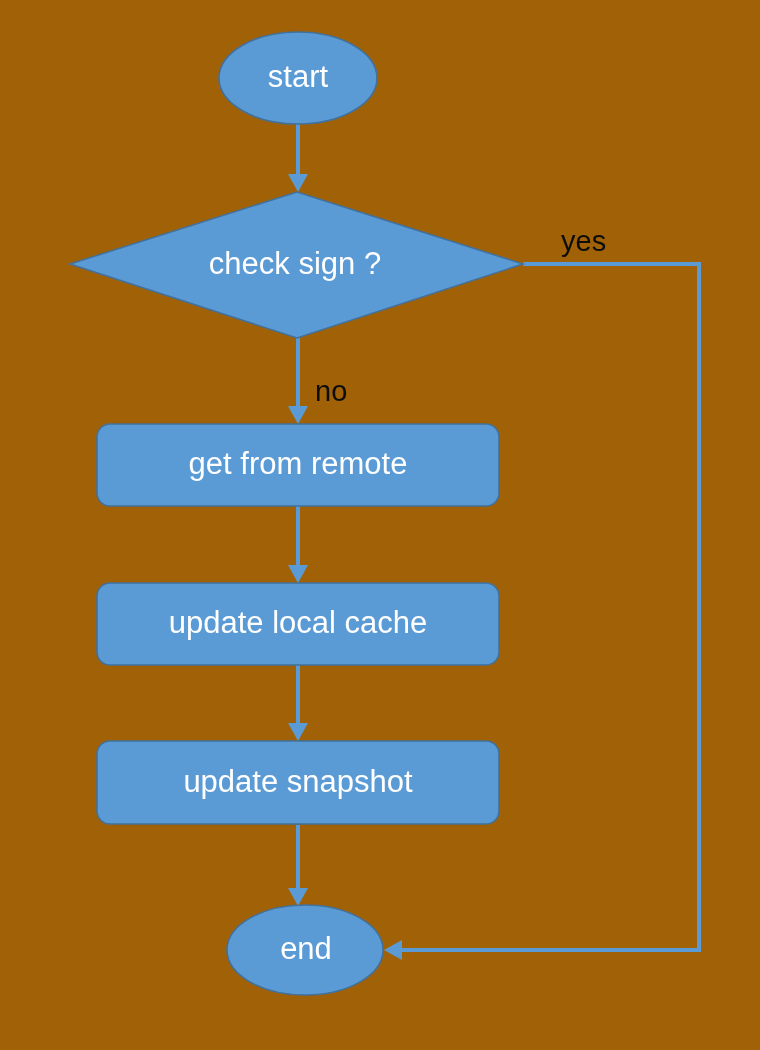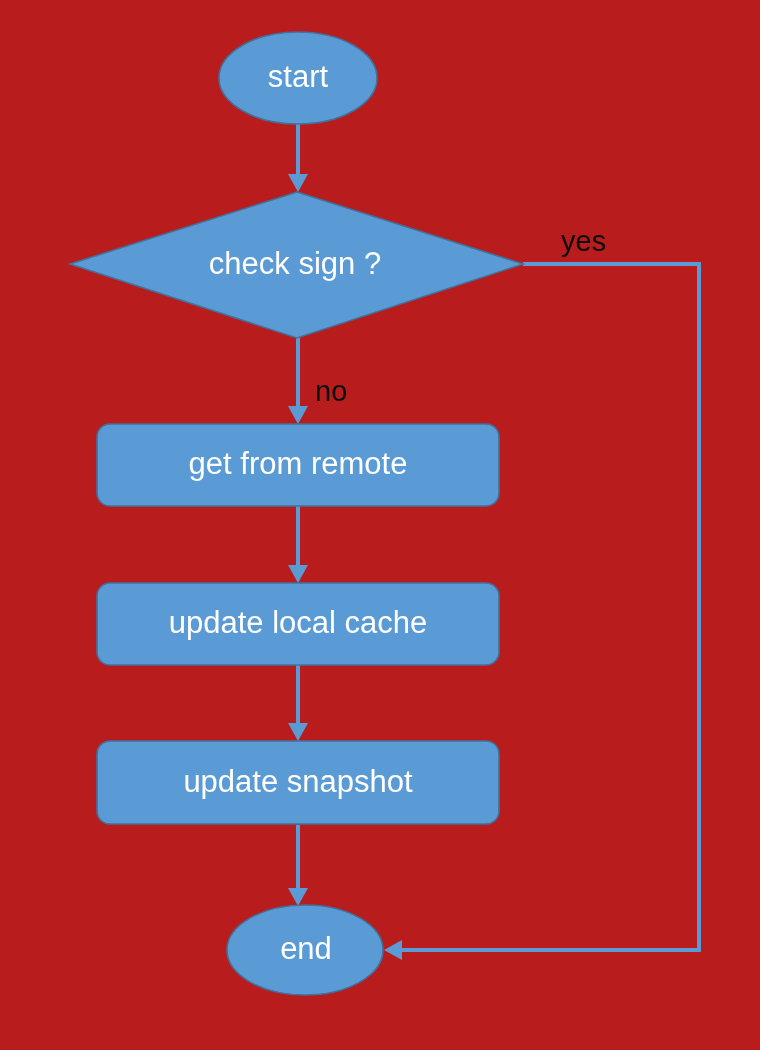--- a/index.html
+++ b/index.html
@@ -10,21 +10,21 @@
   body {
     width: 760px;
     height: 1050px;
     font-family: "Liberation Sans", sans-serif;
     overflow: hidden;
   }
   #flowchart-root {
     position: relative;
     width: 760px;
     height: 1050px;
-    background: #b91c1c;
+    background: #a16207;
   }
   svg.diagram {
     display: block;
     width: 760px;
     height: 1050px;
   }
   .node-label {
     fill: #ffffff;
     font-family: "Liberation Sans", sans-serif;
     font-size: 31px;

